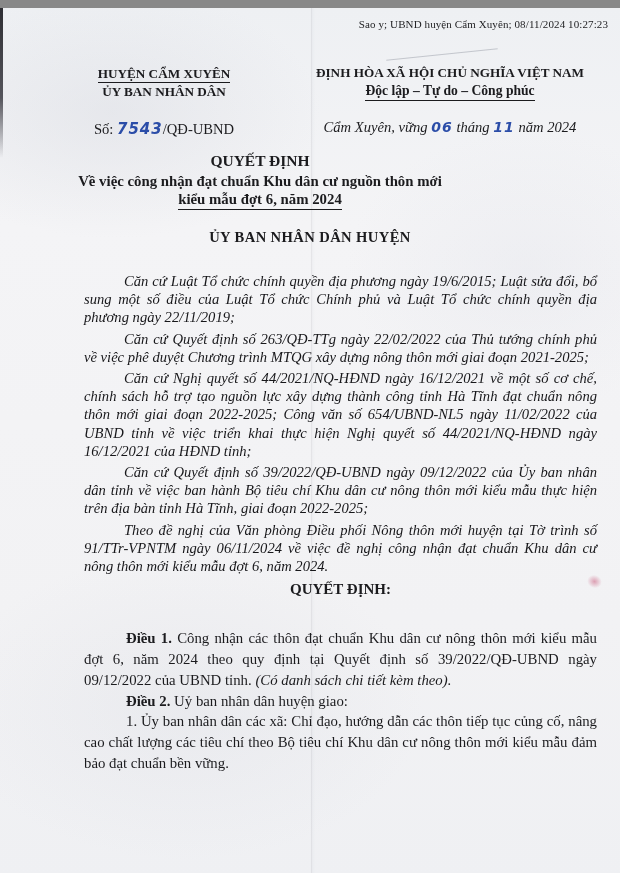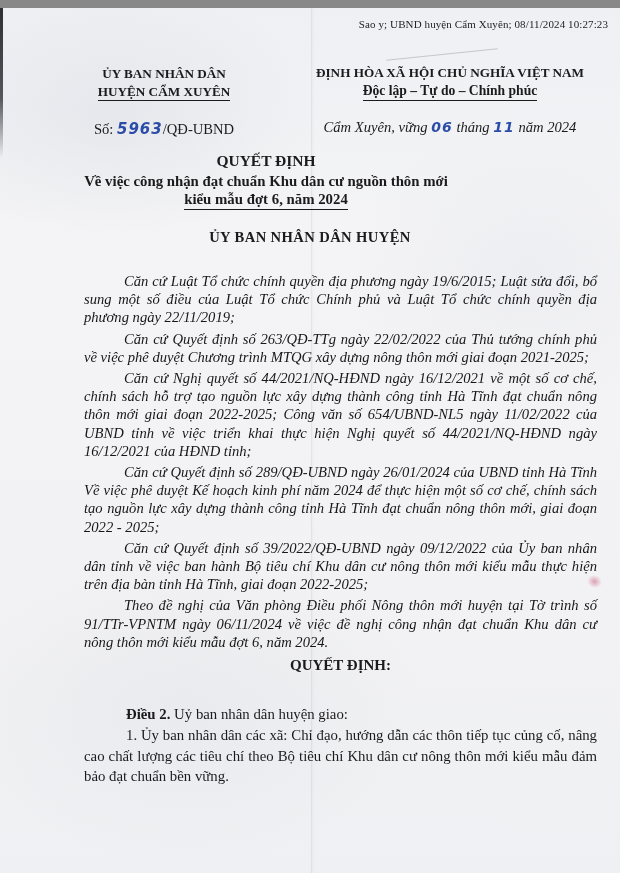--- a/index.html
+++ b/index.html
@@ -31,21 +31,21 @@
 
   .hdr-left{position:absolute;left:38px;top:57px;width:252px;text-align:center;font-weight:bold;font-size:13.2px;line-height:18px;}
   .hdr-right{position:absolute;left:292px;top:56px;width:316px;text-align:center;font-weight:bold;font-size:13.2px;line-height:18px;}
   .motto{font-size:13.6px;}
   .u{display:inline-block;border-bottom:1.5px solid #1b1b1e;padding-bottom:1px;line-height:1.15;}
   .doc-number{position:absolute;left:38px;top:112px;width:252px;text-align:center;font-size:14.6px;}
   .place-date{position:absolute;left:292px;top:111px;width:316px;text-align:center;font-style:italic;font-size:14.6px;}
   .hand{font-family:"DejaVu Sans",sans-serif;font-style:italic;font-weight:700;color:#2b4da8;letter-spacing:1px;font-size:14px;}
   .doc-number .hand{font-size:15px;}
 
-  .title-block{position:absolute;left:0;top:144px;width:520px;text-align:center;padding-left:6px;}
+  .title-block{position:absolute;left:0;top:144px;width:520px;text-align:center;}
   .title-l1{font-weight:bold;font-size:15.5px;margin:0 0 3px;}
   .title-l2{font-weight:bold;font-size:14.8px;margin:0 0 1px;}
   .title-l3{font-weight:bold;font-size:14.8px;margin:0;}
   .authority{position:absolute;left:0;top:221px;width:620px;text-align:center;font-weight:bold;font-size:14.6px;letter-spacing:0.4px;}
 
   .body-text{position:absolute;left:84px;top:264px;width:513px;}
   .preamble p{margin:0 0 3px;font-style:italic;font-size:14.6px;line-height:18.2px;text-align:justify;text-indent:40px;color:#17171a;}
   .decision-heading{font-weight:bold;font-size:15px;text-align:center;margin:6px 0 30px;font-style:normal;}
   .article{margin:0;font-size:14.8px;line-height:20.8px;text-align:justify;text-indent:42px;}
   .article b{font-weight:bold;}
@@ -62,50 +62,50 @@
   <div class="pink-mark"></div>
   <div class="bottom-shade"></div>
   <div class="bseg1"></div>
   <div class="bseg2"></div>
   <div class="bseg3"></div>
   <div class="bseg4"></div>
 
   <div class="stamp-line">Sao y; UBND huyện Cẩm Xuyên; 08/11/2024 10:27:23</div>
 
   <div class="hdr-left">
+    <div><span class="u">HUYỆN CẨM XUYÊN</span></div>
     <div>ỦY BAN NHÂN DÂN</div>
-    <div><span class="u">HUYỆN CẨM XUYÊN</span></div>
   </div>
   <div class="hdr-right">
     <div>ĐỊNH HÒA XÃ HỘI CHỦ NGHĨA VIỆT NAM</div>
-    <div class="motto"><span class="u">Độc lập – Tự do – Chính phúc</span></div>
+    <div class="motto"><span class="u">Độc lập – Tự do – Công phúc</span></div>
   </div>
 
-  <div class="doc-number"><span>Số: </span><span class="hand">5963</span><span>/QĐ-UBND</span></div>
+  <div class="doc-number"><span>Số: </span><span class="hand">7543</span><span>/QĐ-UBND</span></div>
 
   <div class="place-date"><span>Cẩm Xuyên, vững </span><span class="hand">06</span><span> tháng </span><span class="hand">11</span><span> năm 2024</span></div>
 
   <div class="title-block">
     <div class="title-l1">QUYẾT ĐỊNH</div>
     <div class="title-l2">Về việc công nhận đạt chuẩn Khu dân cư nguồn thôn mới</div>
     <div class="title-l3"><span class="u">kiểu mẫu đợt 6, năm 2024</span></div>
   </div>
   <div class="authority">ỦY BAN NHÂN DÂN HUYỆN</div>
 
   <div class="body-text">
     <div class="preamble">
       <p>Căn cứ Luật Tổ chức chính quyền địa phương ngày 19/6/2015; Luật sửa đổi, bổ sung một số điều của Luật Tổ chức Chính phủ và Luật Tổ chức chính quyền địa phương ngày 22/11/2019;</p>
       <p>Căn cứ Quyết định số 263/QĐ-TTg ngày 22/02/2022 của Thủ tướng chính phủ về việc phê duyệt Chương trình MTQG xây dựng nông thôn mới giai đoạn 2021-2025;</p>
       <p>Căn cứ Nghị quyết số 44/2021/NQ-HĐND ngày 16/12/2021 về một số cơ chế, chính sách hỗ trợ tạo nguồn lực xây dựng thành công tỉnh Hà Tĩnh đạt chuẩn nông thôn mới giai đoạn 2022-2025; Công văn số 654/UBND-NL5 ngày 11/02/2022 của UBND tỉnh về việc triển khai thực hiện Nghị quyết số 44/2021/NQ-HĐND ngày 16/12/2021 của HĐND tỉnh;</p>
-      <p>Căn cứ Quyết định số 289/QĐ-UBND ngày 26/01/2024 của UBND tỉnh Hà Tĩnh Về việc phê duyệt Kế hoạch kinh phí năm 2024 để thực hiện một số cơ chế, chính sách tạo nguồn lực xây dựng thành công tỉnh Hà Tĩnh đạt chuẩn nông thôn mới, giai đoạn 2022 - 2025;</p>
       <p>Căn cứ Quyết định số 39/2022/QĐ-UBND ngày 09/12/2022 của Ủy ban nhân dân tỉnh về việc ban hành Bộ tiêu chí Khu dân cư nông thôn mới kiểu mẫu thực hiện trên địa bàn tỉnh Hà Tĩnh, giai đoạn 2022-2025;</p>
       <p>Theo đề nghị của Văn phòng Điều phối Nông thôn mới huyện tại Tờ trình số 91/TTr-VPNTM ngày 06/11/2024 về việc đề nghị công nhận đạt chuẩn Khu dân cư nông thôn mới kiểu mẫu đợt 6, năm 2024.</p>
     </div>
 
     <div class="decision-heading">QUYẾT ĐỊNH:</div>
 
+    <p class="article"><b>Điều 1.</b><span>  Công nhận các thôn đạt chuẩn Khu dân cư nông thôn mới kiểu mẫu đợt 6, năm 2024 theo quy định tại Quyết định số 39/2022/QĐ-UBND ngày 09/12/2022 của UBND tỉnh. </span><i>(Có danh sách chi tiết kèm theo).</i></p>
 
     <p class="article"><b>Điều 2.</b><span> Uỷ ban nhân dân huyện giao:</span></p>
 
     <p class="article">1. Ủy ban nhân dân các xã: Chỉ đạo, hướng dẫn các thôn tiếp tục củng cố, nâng cao chất lượng các tiêu chí theo Bộ tiêu chí Khu dân cư nông thôn mới kiểu mẫu đảm bảo đạt chuẩn bền vững.</p>
   </div>
 
 </div>
 
 </body></html>

